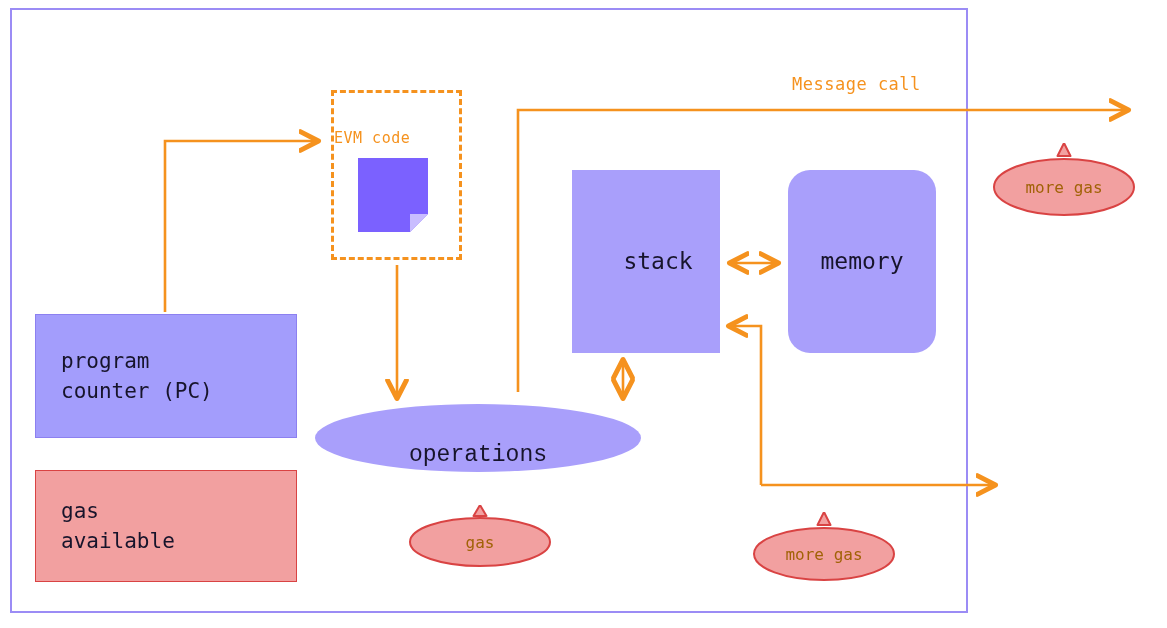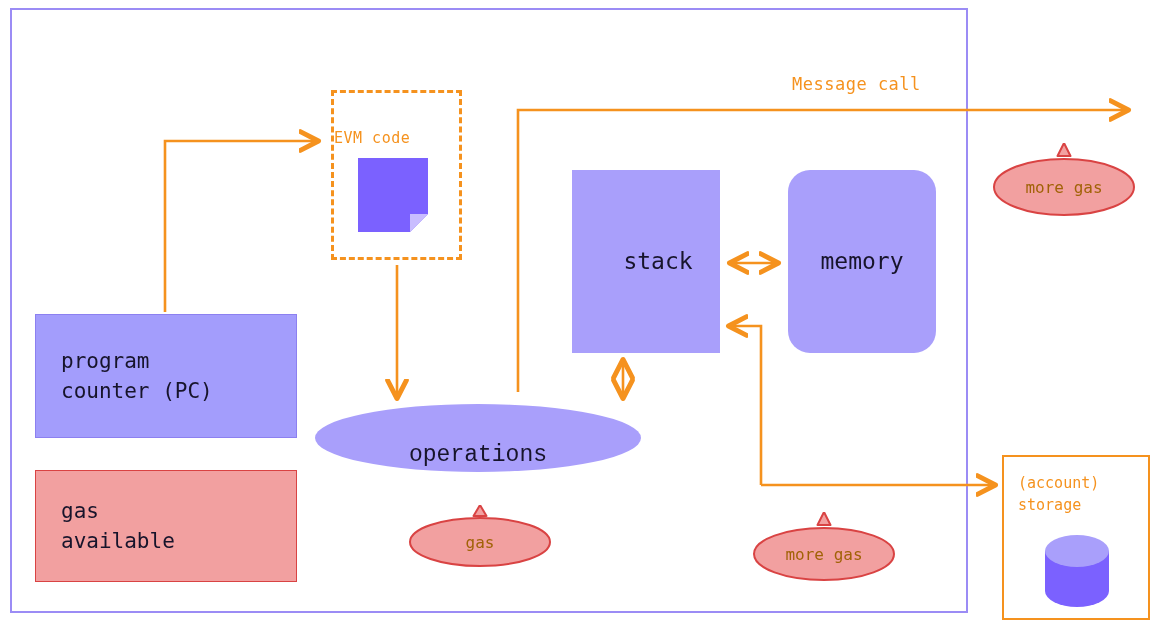--- a/index.html
+++ b/index.html
@@ -179,22 +179,14 @@
   </div>
 
   <div class="callout callout-moregas-2">
     <svg width="144" height="70" viewBox="0 0 144 70" xmlns="http://www.w3.org/2000/svg">
       <path d="M72,0 L78.5,13 L65.5,13 Z" fill="#f2a0a0" stroke="#d94343" stroke-width="2" stroke-linejoin="round"></path>
       <ellipse cx="72" cy="42" rx="70" ry="26" fill="#f2a0a0" stroke="#d94343" stroke-width="2"></ellipse>
     </svg>
     <span class="bub-text" style="top:15px;">more gas</span>
   </div>
 
-  <div class="storage-box">
-    <div class="storage-title">(account)
-storage</div>
-    <svg class="db-icon" viewBox="0 0 70 72" xmlns="http://www.w3.org/2000/svg">
-      <path d="M3,16 L3,56 A32,16 0 0 0 67,56 L67,16 Z" fill="#7b61ff"></path>
-      <ellipse cx="35" cy="16" rx="32" ry="16" fill="#a99ffb"></ellipse>
-    </svg>
-  </div>
 
 </div>
 
 </body></html>

